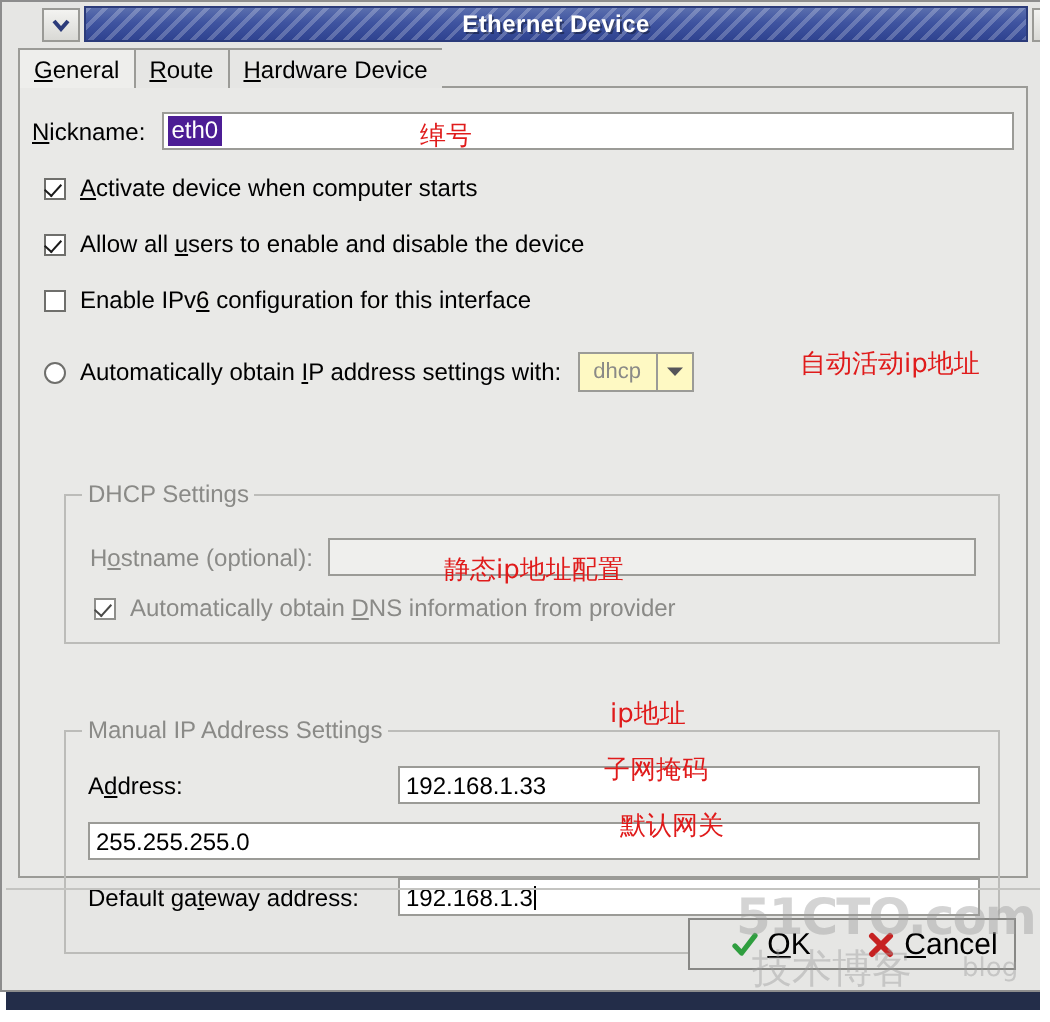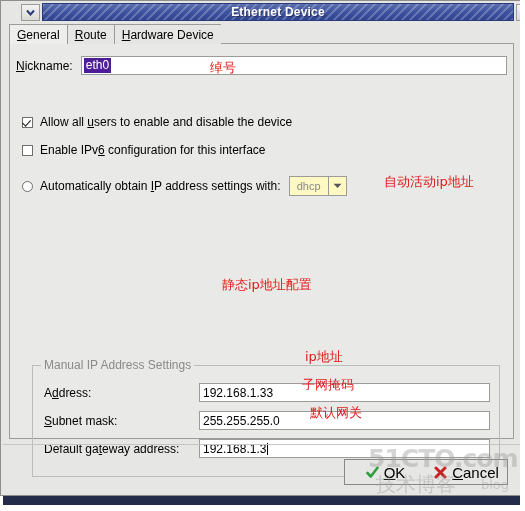--- a/index.html
+++ b/index.html
@@ -366,20 +366,24 @@
 
   <div id="tabpage">
 
     <div class="row" id="nickname-row">
       <span class="fld-label"><span class="mn">N</span>ickname:</span>
       <div id="nickname-input">
         <span id="nickname-value">eth0</span>
       </div>
     </div>
 
+    <div class="row chk-row" style="top:43px;">
+      <span class="chkbox checked"></span>
+      <span><span class="mn">A</span>ctivate device when computer starts</span>
+    </div>
 
     <div class="row chk-row" style="top:71px;">
       <span class="chkbox checked"></span>
       <span>Allow all <span class="mn">u</span>sers to enable and disable the device</span>
     </div>
 
     <div class="row chk-row" style="top:99px;">
       <span class="chkbox"></span>
       <span>Enable IPv<span class="mn">6</span> configuration for this interface</span>
     </div>
@@ -390,34 +394,48 @@
       <div id="dhcp-combo">
         <span id="dhcp-combo-value">dhcp</span>
         <span id="dhcp-combo-arrow">
           <svg width="9" height="6" viewBox="0 0 9 6" aria-hidden="true">
             <path d="M0.5 0.8 L4.5 5 L8.5 0.8 Z" fill="#55555a"></path>
           </svg>
         </span>
       </div>
     </div>
 
+    <div class="groupbox" id="dhcp-group">
+      <span class="group-title dimtext">DHCP Settings</span>
+
+      <div class="grow" style="left:12px; top:21px; width:443px;">
+        <span class="dimtext" style="white-space:nowrap;">H<span class="mn">o</span>stname (optional):</span>
+        <div class="tinput dim" style="margin-left:8px; flex:1;">
+          <span></span>
+        </div>
+      </div>
+
+      <div class="grow" style="left:14px; top:49px;">
+        <span class="chkbox dim checked"></span>
+        <span class="dimtext">Automatically obtain <span class="mn">D</span>NS information from provider</span>
+      </div>
+    </div>
 
 
     <div class="groupbox" id="manual-group">
       <span class="group-title dimtext">Manual IP Address Settings</span>
 
       <div class="grow" style="left:11px; top:17px; width:446px;">
         <span style="white-space:nowrap; width:155px;">A<span class="mn">d</span>dress:</span>
         <div class="tinput" style="flex:1;">
           <span>192.168.1.33</span>
         </div>
       </div>
 
       <div class="grow" style="left:11px; top:45px; width:446px;">
-        <span style="white-space:nowrap; width:155px;"><span class="mn">S</span>ubnet mask:</span>
         <div class="tinput" style="flex:1;">
           <span>255.255.255.0</span>
         </div>
       </div>
 
       <div class="grow" style="left:11px; top:73px; width:446px;">
         <span style="white-space:nowrap; width:155px;">Default ga<span class="mn">t</span>eway address:</span>
         <div class="tinput" style="flex:1;">
           <span>192.168.1.3</span>
             <span class="caret"></span>
@@ -447,21 +465,21 @@
       </div>
     </div>
   </div>
 
 </div>
 
 <div id="bottom-bar"></div>
 <div id="right-edge"></div>
 
 <div class="annot" style="left:210px; top:59px;">绰号</div>
-<div class="annot" style="left:384px; top:173px;">自动活动ip地址</div>
+<div class="annot" style="left:400px; top:173px;">自动活动ip地址</div>
 <div class="annot" style="left:222px; top:276px;">静态ip地址配置</div>
 <div class="annot" style="left:305px; top:348px;">ip地址</div>
 <div class="annot" style="left:302px; top:376px;">子网掩码</div>
 <div class="annot" style="left:310px; top:404px;">默认网关</div>
 
 <div id="watermark">
   <div id="wm-top">51CTO.com</div>
   <div id="wm-bottom">技术博客</div>
   <div id="wm-blog">blog</div>
 </div>

